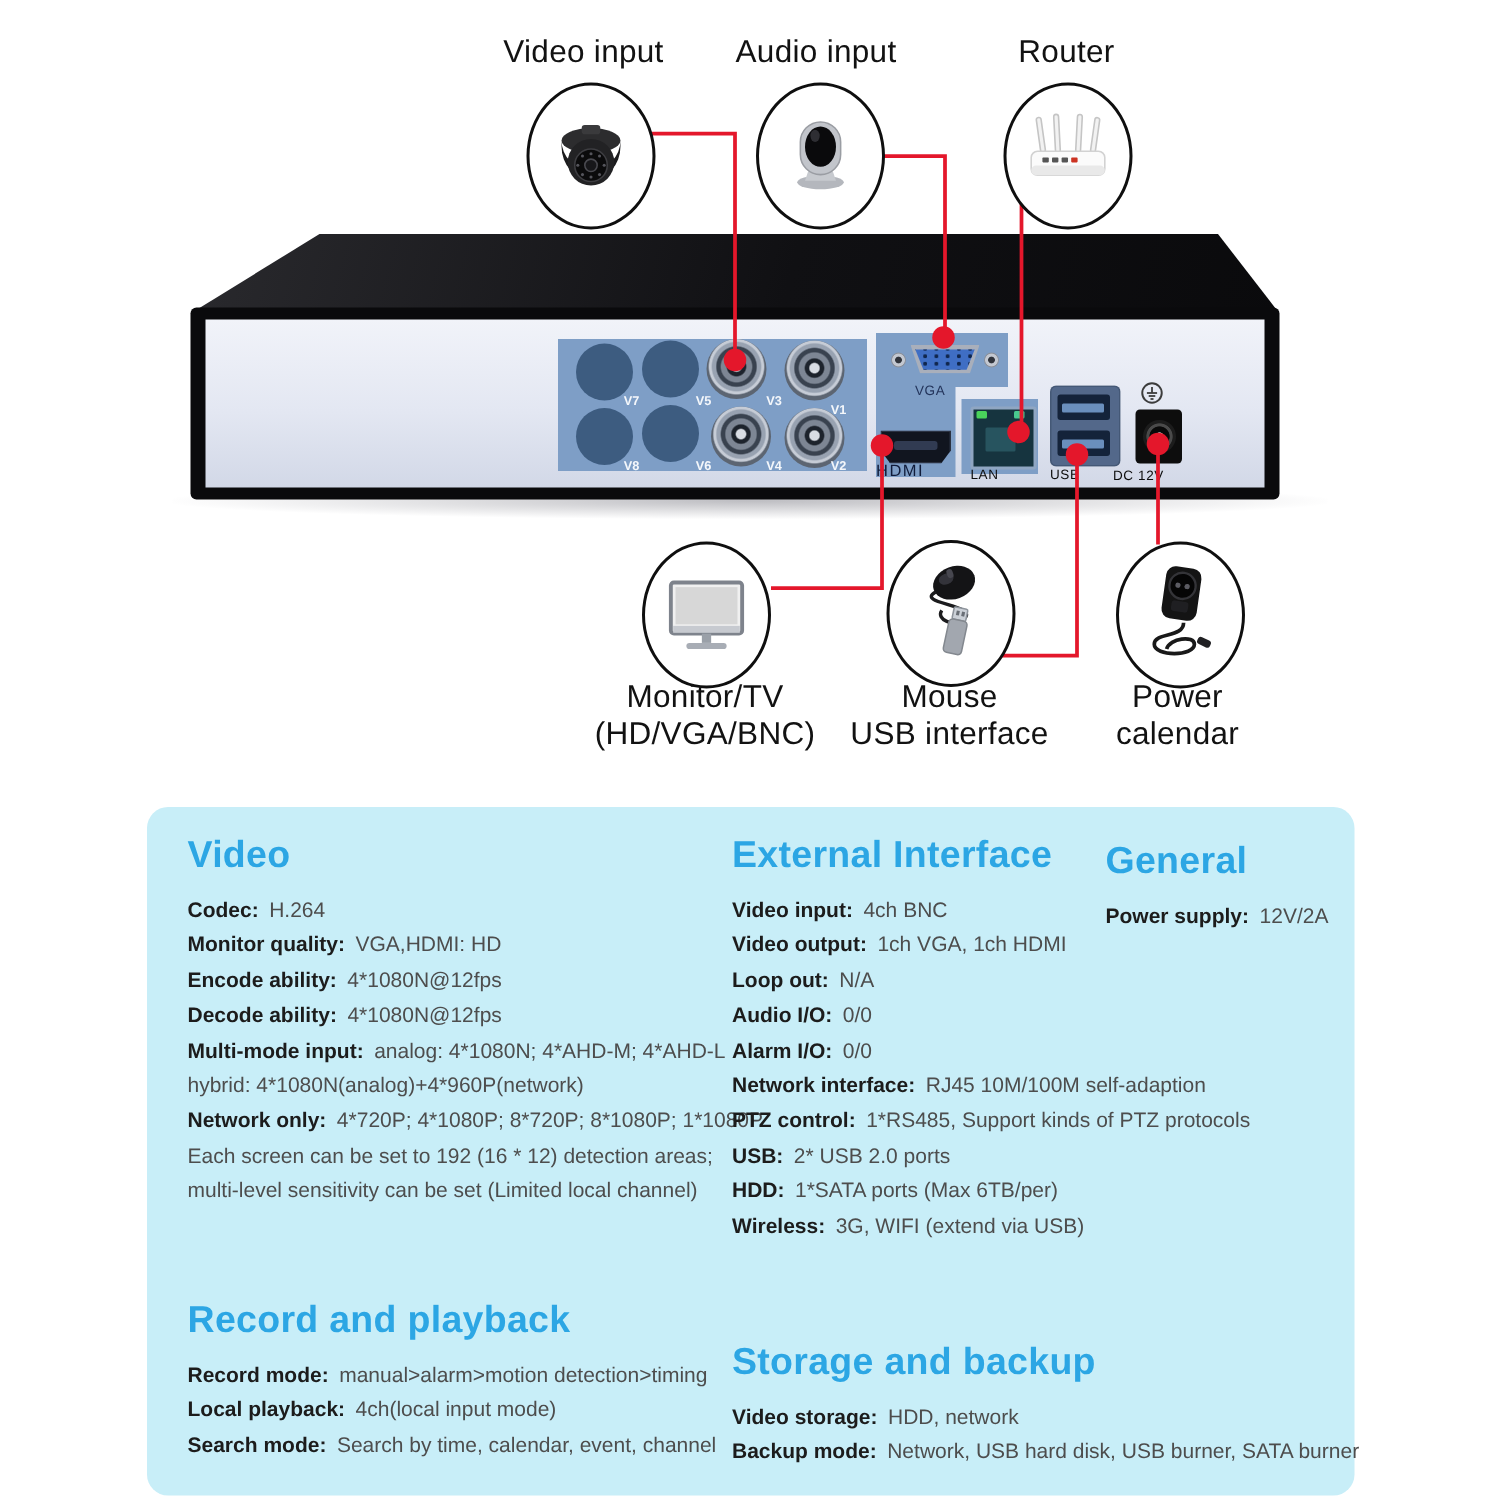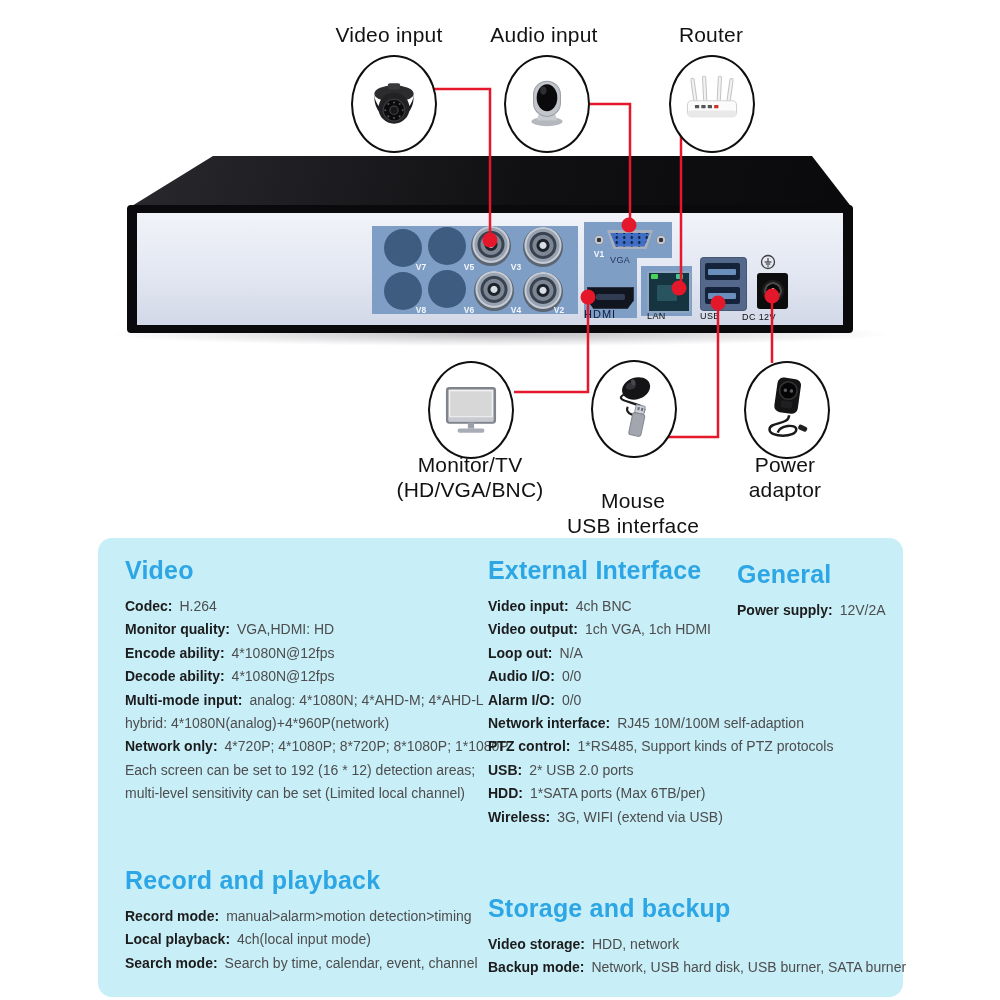--- a/index.html
+++ b/index.html
@@ -162,21 +162,21 @@
     <div class="blank-hole" style="left:56px;top:1px;"></div>
     <div class="bnc" style="left:99px;top:0px;"></div>
     <div class="bnc" style="left:151px;top:1px;"></div>
     <div class="blank-hole" style="left:12px;top:46px;"></div>
     <div class="blank-hole" style="left:56px;top:44px;"></div>
     <div class="bnc" style="left:102px;top:45px;"></div>
     <div class="bnc" style="left:151px;top:46px;"></div>
     <span class="v-label" style="left:38px;top:36px;">V7</span>
     <span class="v-label" style="left:86px;top:36px;">V5</span>
     <span class="v-label" style="left:133px;top:36px;">V3</span>
-    <span class="v-label" style="left:176px;top:23px;margin-left:40px;">V1</span>
+    <span class="v-label" style="left:176px;top:42px;">V1</span>
     <span class="v-label" style="left:38px;top:79px;">V8</span>
     <span class="v-label" style="left:86px;top:79px;">V6</span>
     <span class="v-label" style="left:133px;top:79px;">V4</span>
     <span class="v-label" style="left:176px;top:79px;">V2</span>
   </div>
 
   <div class="abs" style="z-index:1;">
     <div class="screw" style="left:594px;top:235px;"></div>
     <div class="vga-shell">
         <div class="vga-inner"></div>
@@ -269,27 +269,27 @@
       </g>
       <path d="M33 40 C 33 50, 14 46, 14 54 C 14 62, 40 62, 40 54 C 40 48, 24 50, 22 57" fill="none" stroke="#191919" stroke-width="2.4"></path>
       <rect x="42" y="50" width="9" height="5" rx="2" transform="rotate(25 46 52)" fill="#202023"></rect>
     </svg>
   </div>
 
   <div class="callout-label" style="left:350px;top:452px;width:240px;">
     <div>Monitor/TV</div>
     <div>(HD/VGA/BNC)</div>
   </div>
-  <div class="callout-label" style="left:533px;top:452px;width:200px;margin-top:36px;">
+  <div class="callout-label" style="left:533px;top:452px;width:200px;">
     <div>Mouse</div>
     <div>USB interface</div>
   </div>
   <div class="callout-label" style="left:685px;top:452px;width:200px;">
     <div>Power</div>
-    <div>adaptor</div>
+    <div>calendar</div>
   </div>
 
   <div class="abs spec-panel"></div>
 
   <div class="spec-section" style="left:125px;top:556px;width:365px;">
     <div class="spec-title">Video</div>
     <div class="spec-row"><b>Codec:</b><span>H.264</span></div>
     <div class="spec-row"><b>Monitor quality:</b><span>VGA,HDMI: HD</span></div>
     <div class="spec-row"><b>Encode ability:</b><span>4*1080N@12fps</span></div>
     <div class="spec-row"><b>Decode ability:</b><span>4*1080N@12fps</span></div>

